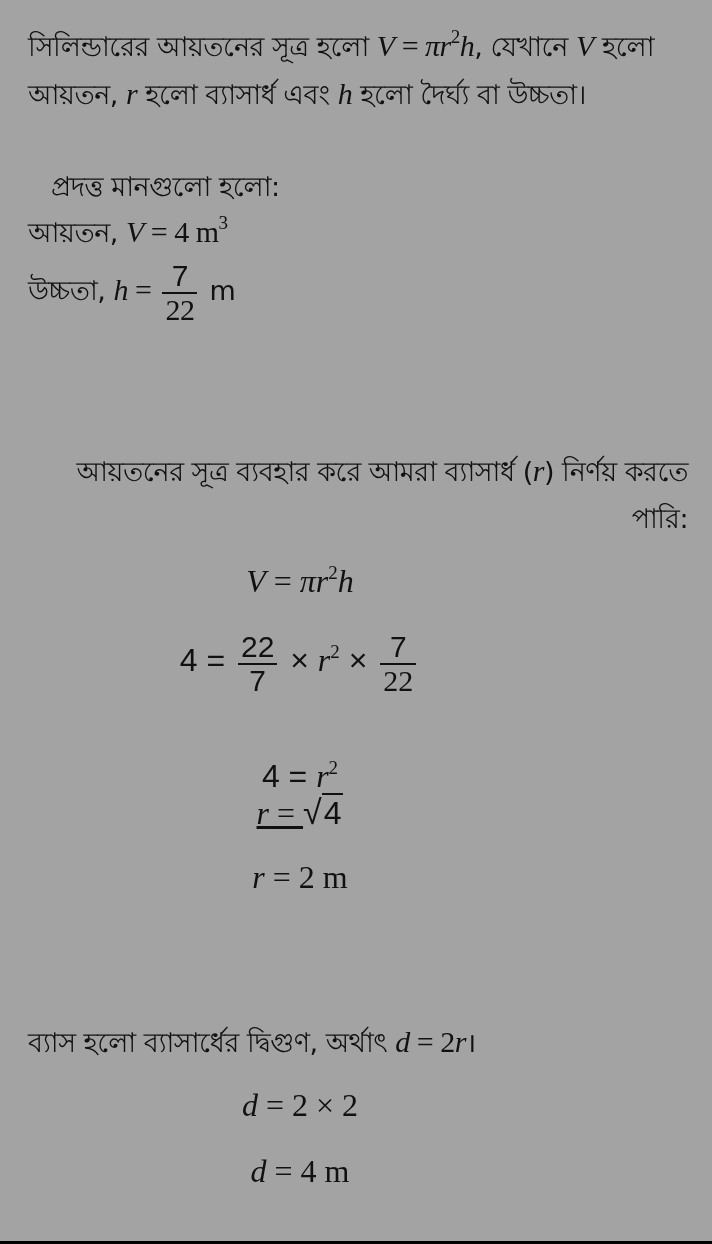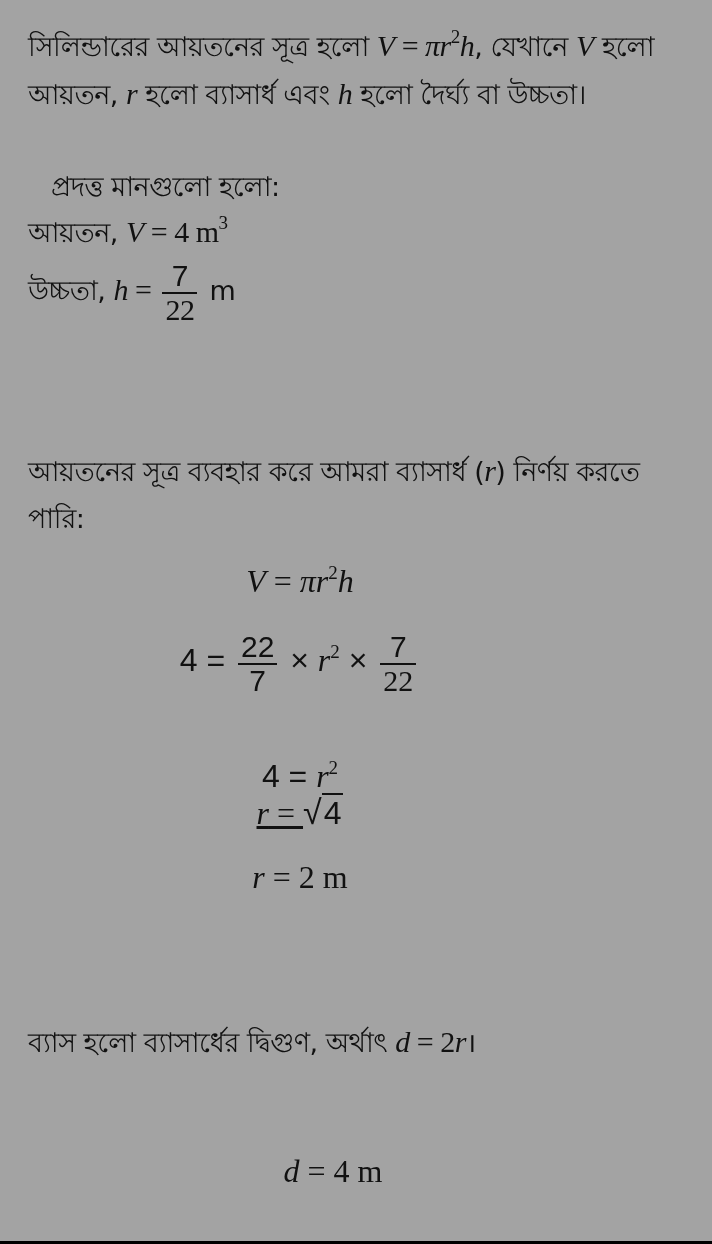--- a/index.html
+++ b/index.html
@@ -110,21 +110,21 @@
   </div>
   <div class="para" style="top:208px;">
     <span>আয়তন, </span><span class="m mi">V</span><span class="m"> = 4 </span><span class="m">m</span><sup class="s m">3</sup>
   </div>
   <div class="para" style="top:250px; line-height:80px;">
     <span>উচ্চতা, </span><span class="m mi">h</span><span class="m"> = </span><span class="frac sans"><span class="num">7</span><span class="den" style="font-family:'Liberation Serif',serif;">22</span></span><span> m</span>
   </div>
 
   <div class="watermark" style="top:350px;"></div>
 
-  <div class="para" style="top:447px;">
+  <div class="para" style="top:447px;text-align:right;">
     <span>আয়তনের সূত্র ব্যবহার করে আমরা ব্যাসার্ধ (</span><span class="m mi">r</span><span>) নির্ণয় করতে পারি:</span>
   </div>
 
   <div class="eq" style="top:561px;">
     <span class="mi">V</span><span> = </span><span class="mi">π</span><span class="mi">r</span><sup class="s">2</sup><span class="mi">h</span>
   </div>
 
   <div class="eq" style="top:620px; line-height:80px;">
     <span class="sans">4 = </span><span class="frac"><span class="num sans">22</span><span class="den sans">7</span></span><span class="sans"> × </span><span class="mi">r</span><sup class="s">2</sup><span class="sans"> × </span><span class="frac"><span class="num sans">7</span><span class="den">22</span></span>
   </div>
@@ -140,20 +140,23 @@
   <div class="eq" style="top:857px;">
     <span class="mi">r</span><span> = 2 </span><span>m</span>
   </div>
 
   <div class="watermark" style="top:930px;"></div>
 
   <div class="para" style="top:1018px;">
     <span>ব্যাস হলো ব্যাসার্ধের দ্বিগুণ, অর্থাৎ </span><span class="m mi">d</span><span class="m"> = 2</span><span class="m mi">r</span><span>।</span>
   </div>
 
+  <div class="eq" style="top:1085px;">
+    <span class="mi">d</span><span> = 2 × 2</span>
+  </div>
 
-  <div class="eq" style="top:1151px;padding-left:33px;">
+  <div class="eq" style="top:1151px;">
     <span class="mi">d</span><span> = 4 </span><span>m</span>
   </div>
 
 </div>
 
 <div class="bottom-bar"></div>
 
 </body></html>

